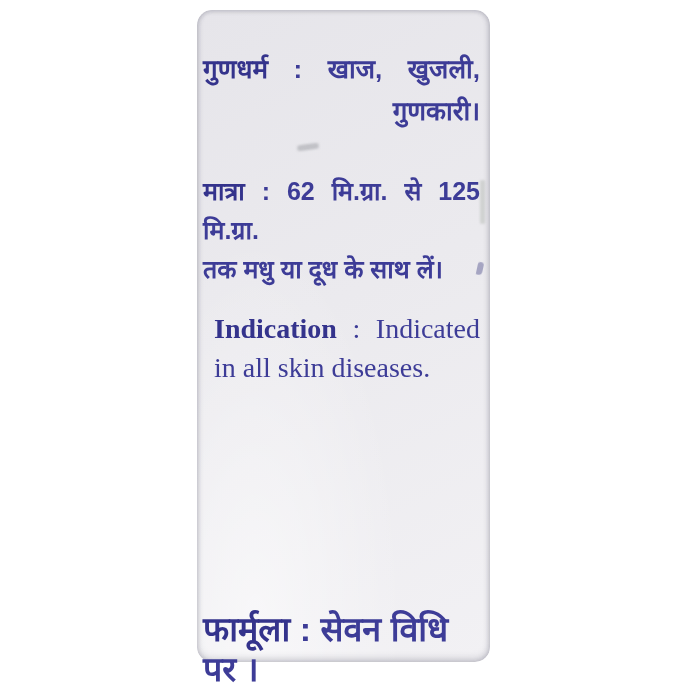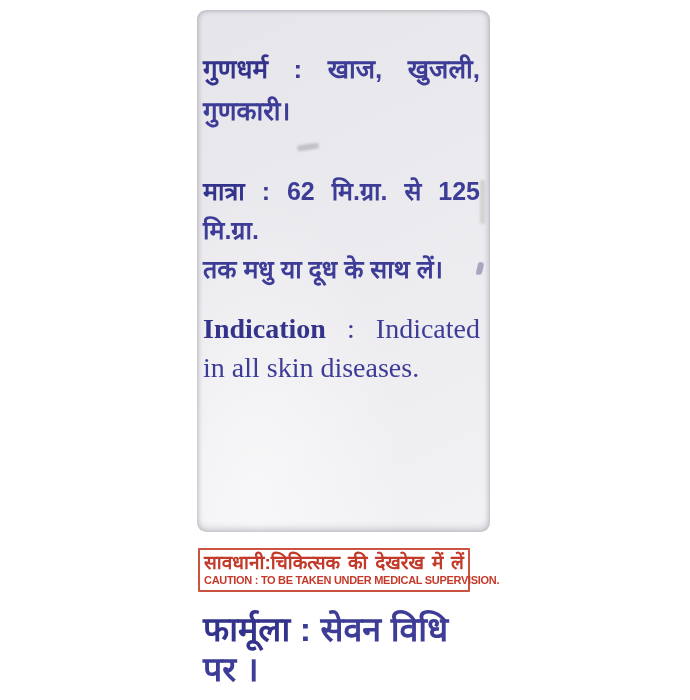--- a/index.html
+++ b/index.html
@@ -14,46 +14,46 @@
   html,body{width:690px;height:700px;overflow:hidden;}
   body{
     background:var(--page_bg);
     font-family:"Liberation Serif", serif;
     position:relative;
   }
   
   .photo{
     position:absolute;
     left:197px; top:10px;
-    width:293px; height:522px;
+    width:293px; height:652px;
     background:
       radial-gradient(ellipse at 20% 95%, rgba(255,255,255,.55) 0%, rgba(255,255,255,0) 45%),
       linear-gradient(155deg, #e6e5ea 0%, var(--label_bg) 45%, #f2f1f4 100%);
-    border-radius:9px;
+    border-radius:15px;
     box-shadow:
       inset 0 2px 4px rgba(100,100,118,.16),
       inset 2px 0 4px rgba(100,100,118,.10),
       inset -2px 0 5px rgba(100,100,118,.15),
       inset 0 -4px 7px rgba(100,100,118,.22);
   }
   .sec{position:absolute;left:6px;right:10px;}
   .line{display:block;color:var(--ink_blue);}
   .just{text-align:justify;text-align-last:justify;}
   
   .dev .line{
     font-family:"Liberation Sans", sans-serif;
     font-weight:600;
   }
   .dev .lead, .eng .lead{font-weight:800;color:var(--ink_blue_bold);}
   .sec-gun{top:38px;}
-  .sec-gun .line{font-size:26px;line-height:42px;}
+  .sec-gun .line{font-size:26px;line-height:42px;text-align:right;}
   .sec-matra{top:162px;}
   .sec-matra .line{font-size:25px;line-height:39px;}
   
-  .eng .line{font-family:"Liberation Serif", serif;font-weight:500;}
+  .eng .line{font-family:"Liberation Serif", serif;font-weight:500;margin-left:11px;}
   .sec-ind{top:299px;}
   .sec-ind .line{font-size:28px;line-height:39px;}
   .sec-dose{top:376px;}
   .sec-dose .line{font-size:28px;line-height:39px;}
   
   .caution{
     position:absolute;
     left:1px; top:538px;
     width:272px;
     border:2px solid var(--caution_border);
@@ -108,24 +108,20 @@
     <div class="line just"><span class="lead">मात्रा</span><span> : 62 मि.ग्रा. से 125 मि.ग्रा.</span></div>
     <div class="line">तक मधु या दूध के साथ लें।</div>
   </section>
 
   <section class="sec eng sec-ind">
     <div class="line just"><span class="lead">Indication</span><span> : Indicated</span></div>
     <div class="line">in all skin diseases.</div>
   </section>
 
 
-  <div class="caution">
-    <span class="caution-hi">सावधानी:चिकित्सक की देखरेख में लें</span>
-    <span class="caution-en">CAUTION : TO BE TAKEN UNDER MEDICAL SUPERVISION.</span>
-  </div>
 
   <section class="sec dev sec-formula">
     <div class="line"><span class="lead">फार्मूला</span><span> : सेवन विधि पर ।</span></div>
   </section>
 
   <div class="smudge-1"></div>
   <div class="smudge-2"></div>
   <div class="smudge-3"></div>
 </div>
 

